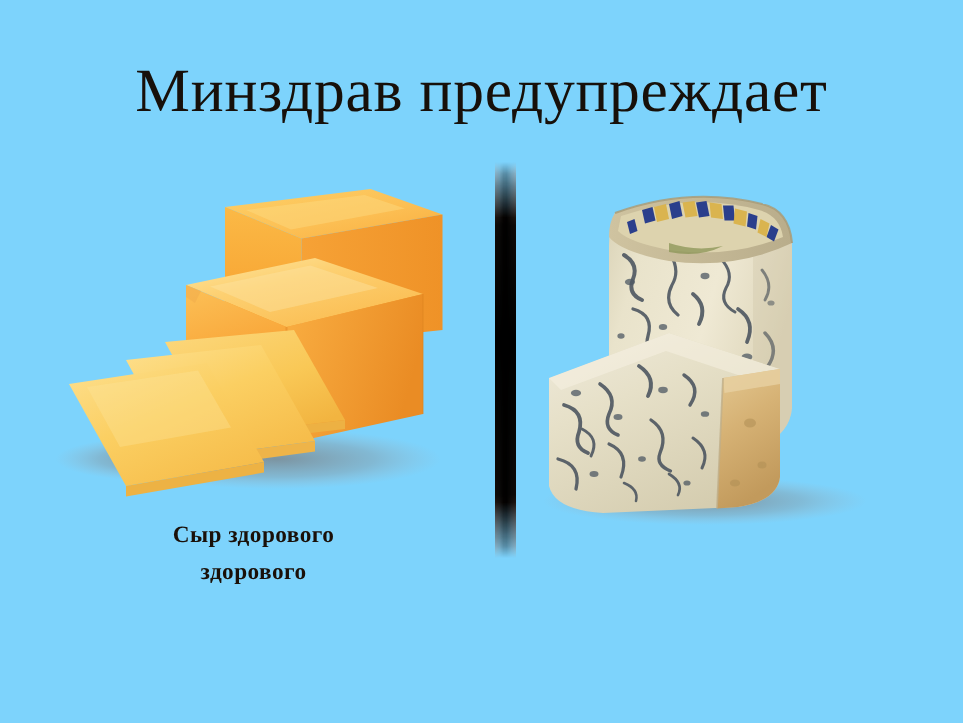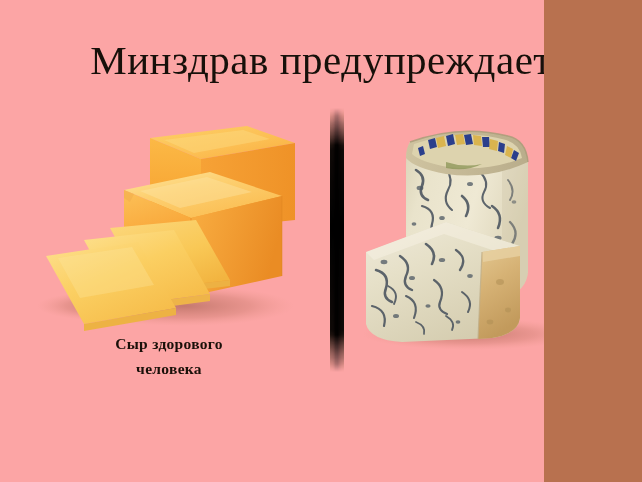--- a/index.html
+++ b/index.html
@@ -5,23 +5,23 @@
   html, body {
     margin: 0;
     padding: 0;
     background: #b8714f;
   }
   body {
     font-family: "Liberation Serif", serif;
   }
   #slide {
     position: relative;
-    width: 544px;
+    width: 642px;
     height: 482px;
-    background: #fca5a5;
+    background: #7dd3fc;
     overflow: hidden;
   }
 
   
   #title {
     position: absolute;
     left: 0;
     top: 36px;
     width: 642px;
     text-align: center;
@@ -78,21 +78,21 @@
     left: 0;
     width: 100%;
     text-align: center;
     font-family: "Liberation Serif", serif;
     font-weight: bold;
     font-size: 15.5px;
     line-height: 25px;
     color: #1a1009;
     letter-spacing: 0.3px;
   }
-  #caption-left  { top: 221px; }
+  #caption-left  { top: 234px; }
   #caption-right { top: 233px; }
 
   
   svg.cheese { display: block; width: 100%; height: 100%; }
 </style>
 </head>
 <body>
 
 <div id="slide">
 
@@ -188,21 +188,21 @@
         <g>
           <path d="M32,146 L124,132 L162,198 L70,214 Z" fill="url(#slA)"></path>
           <path d="M70,214 L162,198 L162,205 L70,221 Z" fill="#edb244"></path>
           <path d="M44,148 L118,137 L140,175 L66,188 Z" fill="#fde59a" opacity="0.35"></path>
         </g>
       </svg>
     </div>
 
     <div class="caption" id="caption-left">
       <div>Сыр здорового</div>
-      <div>человека</div>
+      <div>здорового</div>
     </div>
   </div>
 
   <div class="panel" id="panel-right">
 
     <div class="photo">
       <svg class="cheese" viewBox="0 0 278 240" preserveAspectRatio="none">
         <defs>
           <linearGradient id="bcBack" x1="0" y1="0" x2="1" y2="0.4">
             <stop offset="0%" stop-color="#d9d2b6"></stop>

